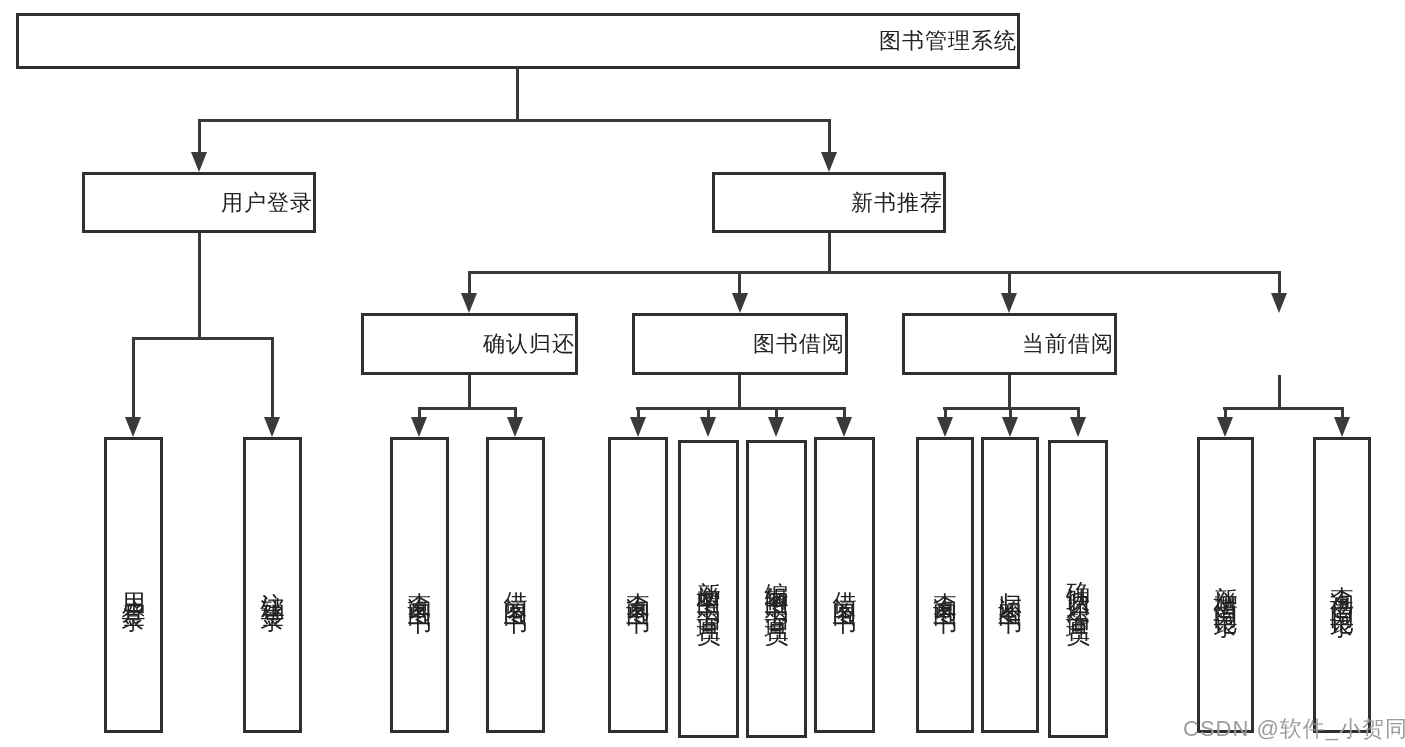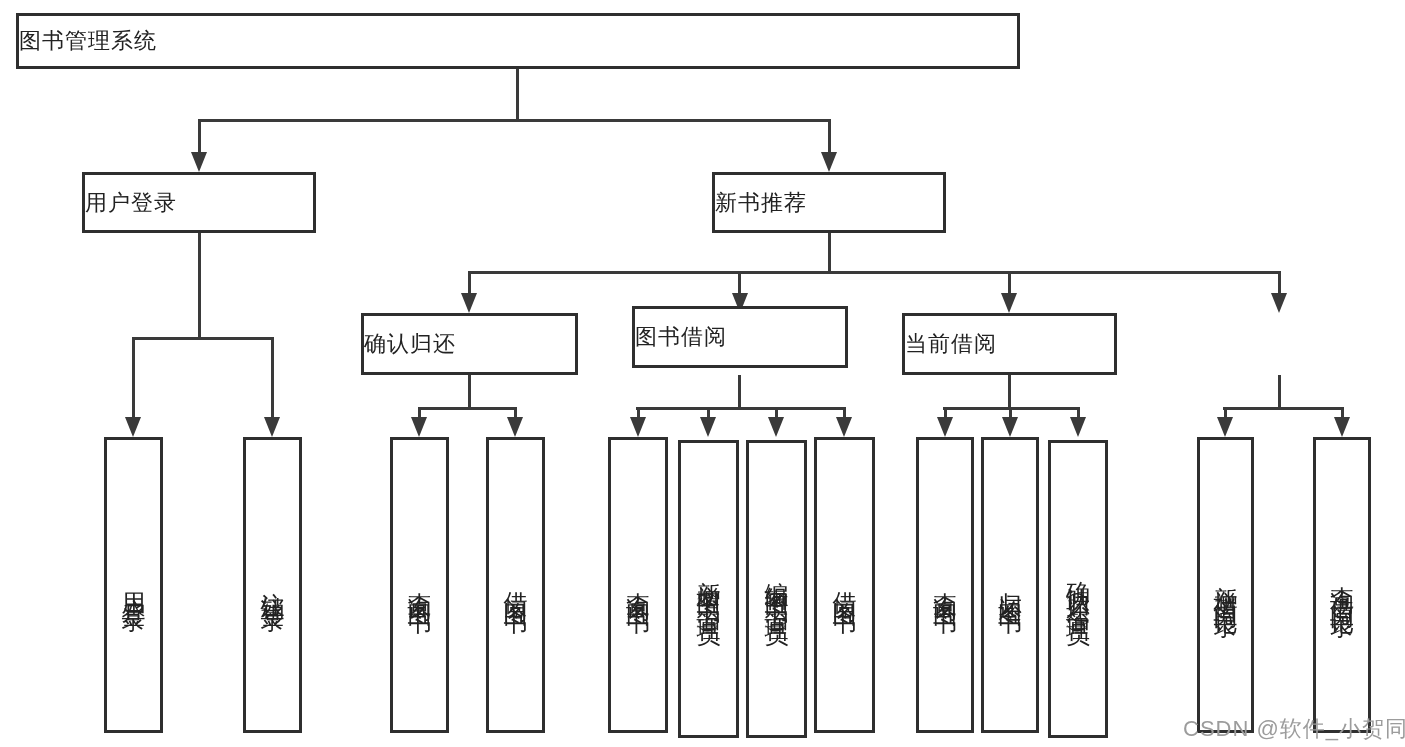--- a/index.html
+++ b/index.html
@@ -12,21 +12,21 @@
   *{margin:0;padding:0;box-sizing:border-box;}
   html,body{width:1405px;height:747px;background:var(--background);overflow:hidden;}
   body{font-family:"Liberation Sans","DejaVu Sans",sans-serif;}
   .canvas{position:relative;width:1405px;height:747px;background:var(--background);}
 
   
   .hbox{
     position:absolute;
     border:3px solid var(--box-border);
     background:#fff;
-    display:flex;align-items:center;justify-content:flex-start;
+    display:flex;align-items:center;justify-content:flex-end;
     font-size:22px;color:var(--text);
     letter-spacing:1px;
     z-index:2;
   }
 
   
   .vbox{
     position:absolute;
     top:437px;height:296px;
     border:3px solid var(--box-border);
@@ -73,21 +73,21 @@
   </div>
 
   <div class="hbox" style="left:712px;top:172px;width:234px;height:61px">
     <span>新书推荐</span>
   </div>
 
   <div class="hbox" style="left:361px;top:313px;width:217px;height:62px">
     <span>确认归还</span>
   </div>
 
-  <div class="hbox" style="left:632px;top:306px;width:216px;height:62px">
+  <div class="hbox" style="left:632px;top:313px;width:216px;height:62px">
     <span>图书借阅</span>
   </div>
 
   <div class="hbox" style="left:902px;top:313px;width:215px;height:62px">
     <span>当前借阅</span>
   </div>
 
 
   <div class="vbox" style="left:104px;width:59px">
     <span class="vtext">用户登录</span>

